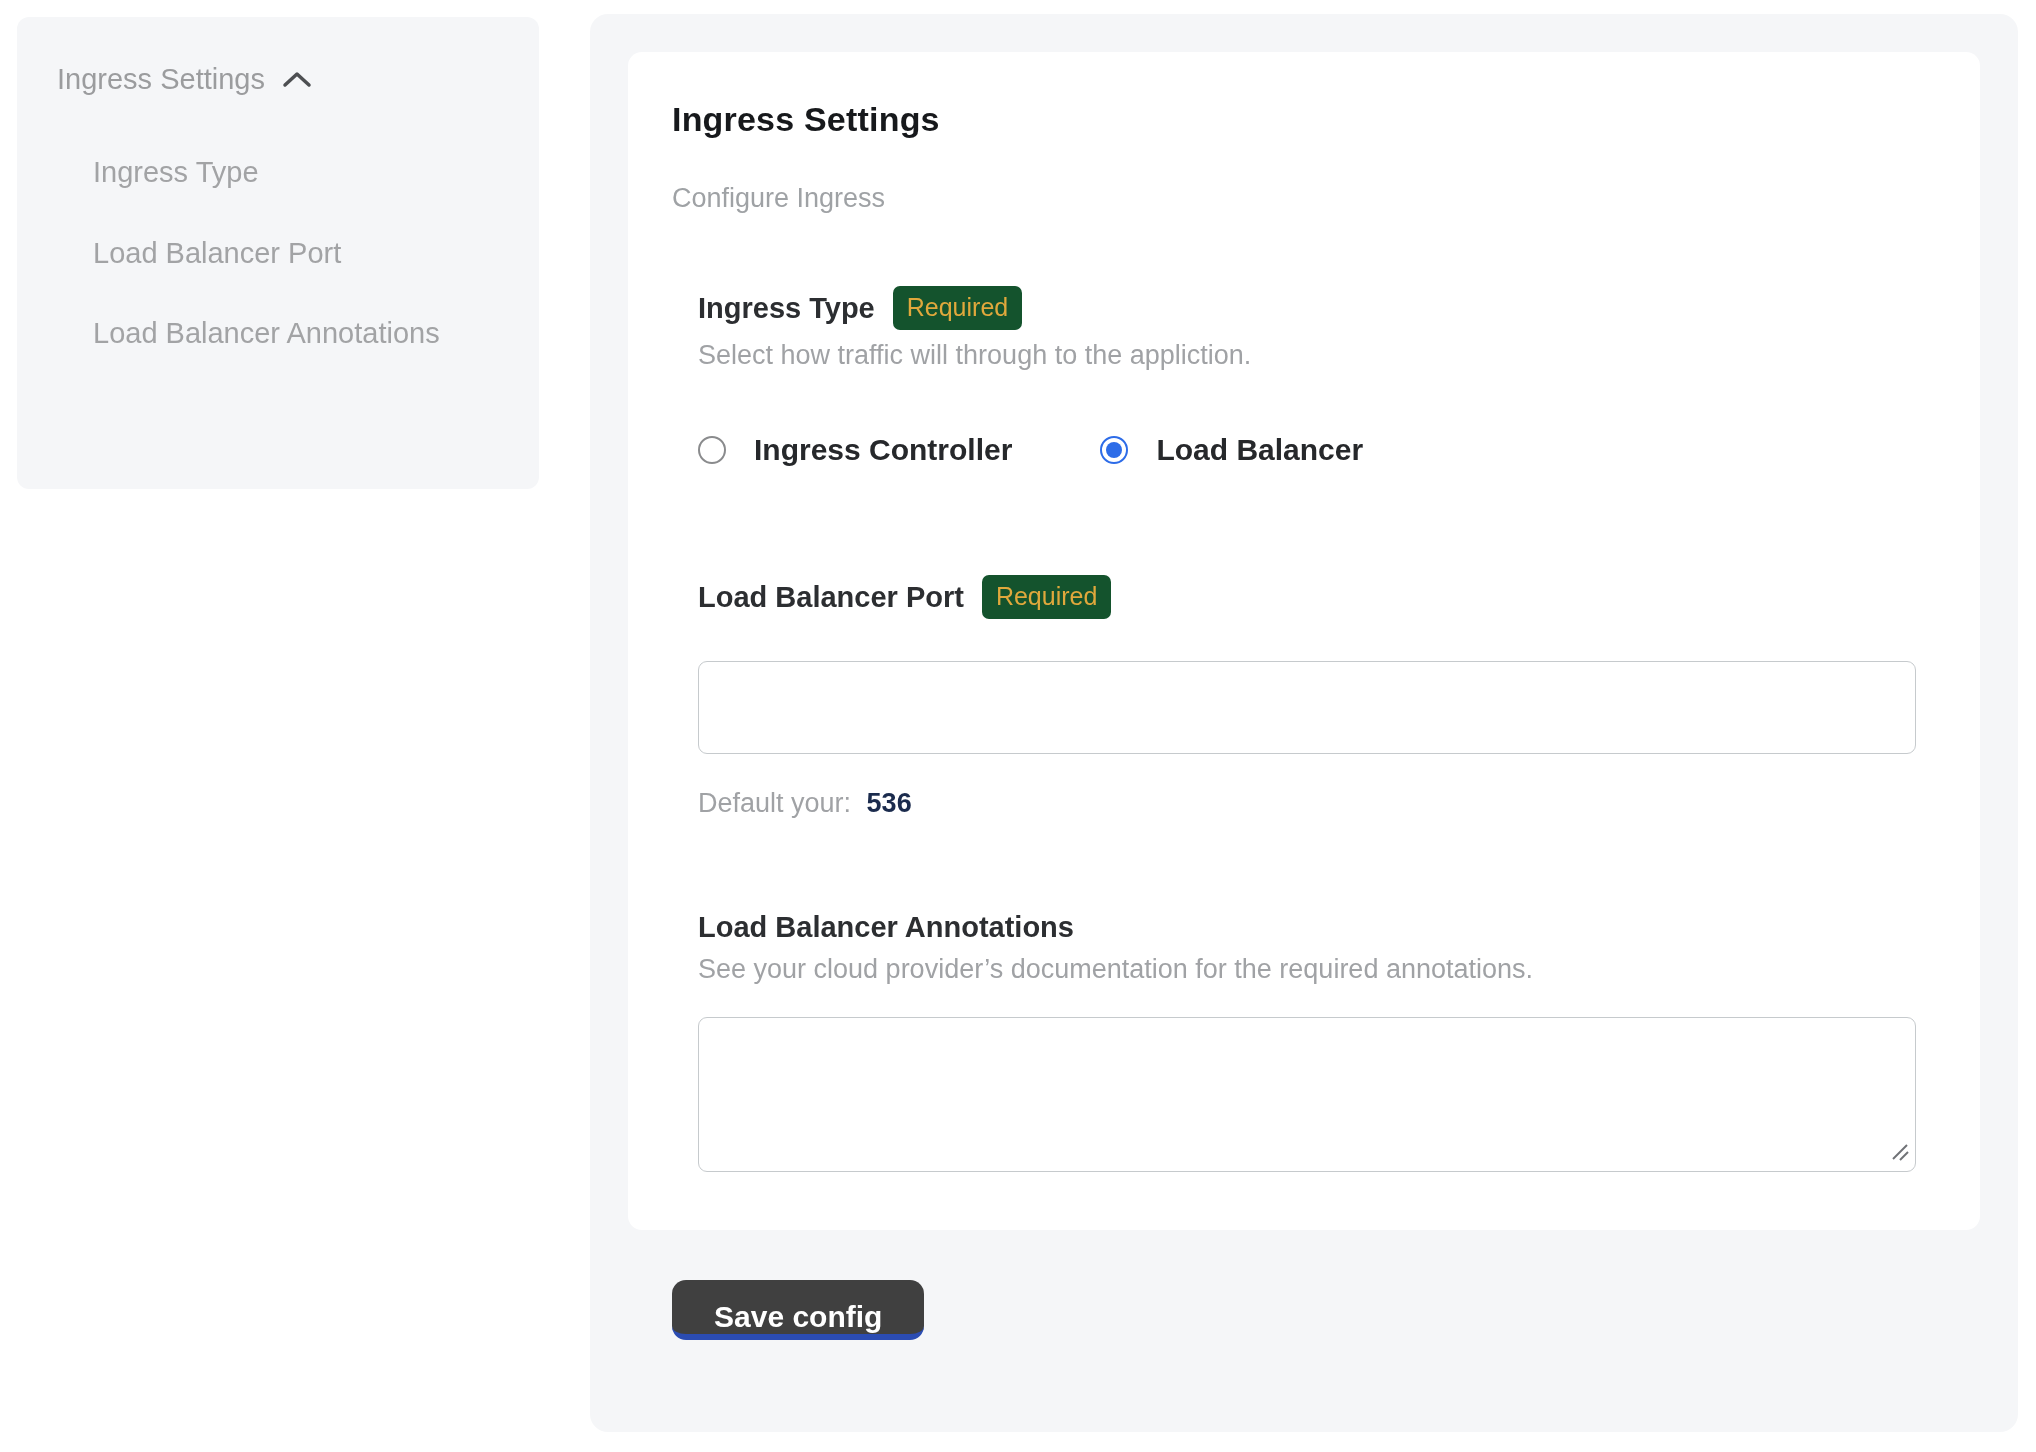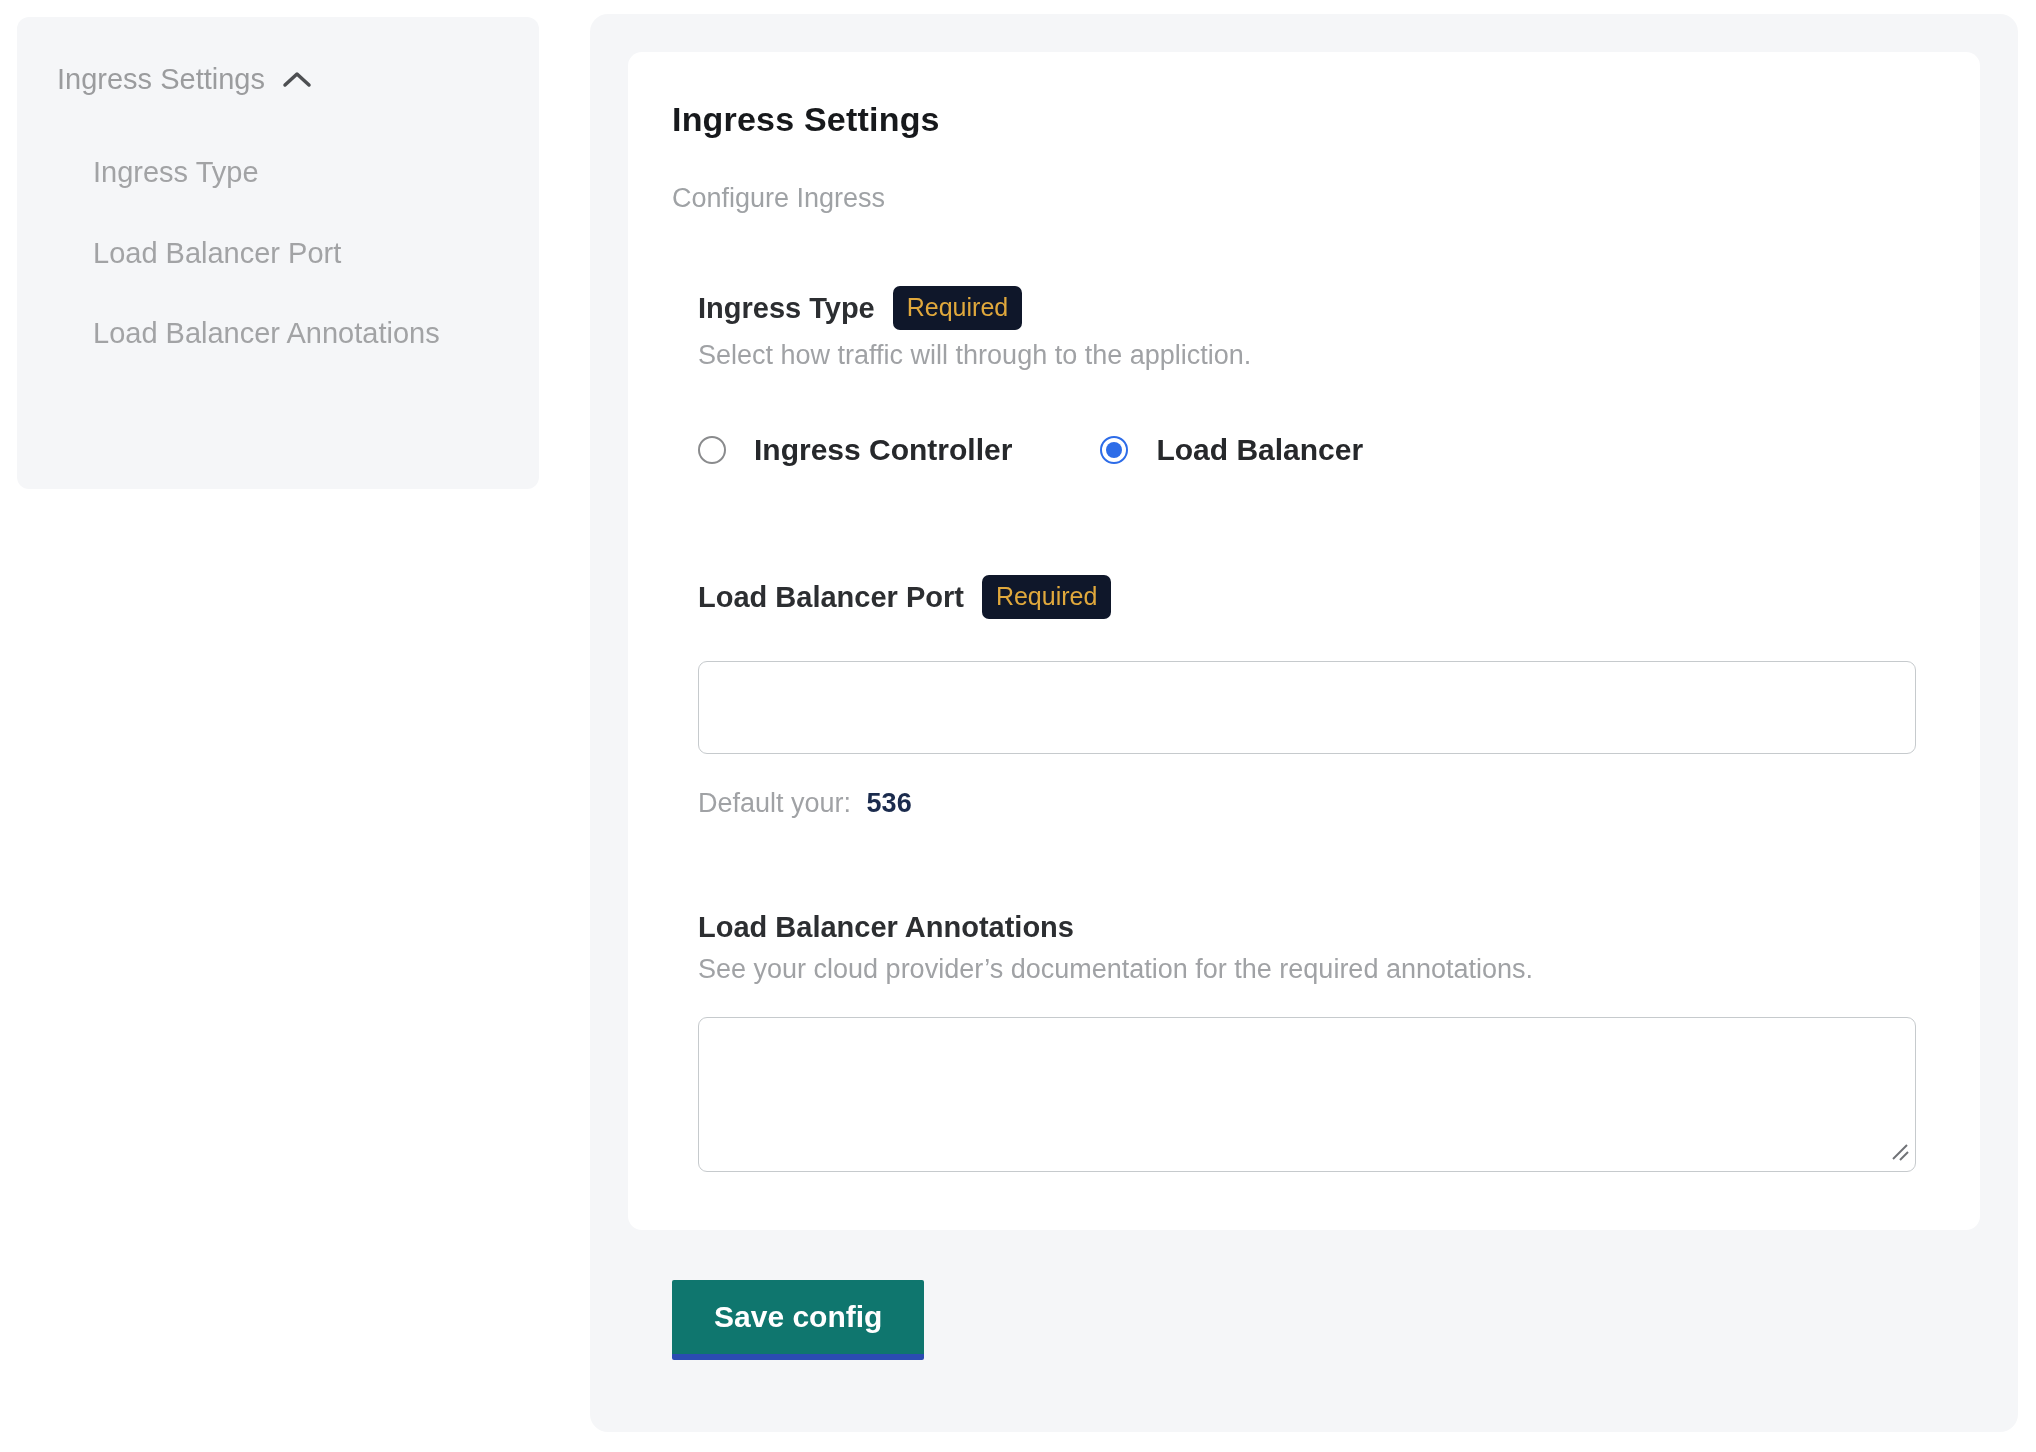--- a/index.html
+++ b/index.html
@@ -72,21 +72,21 @@
   .fg-2 { margin-top: 108px; }
   .fg-3 { margin-top: 92px; }
 
   .label-row { display: flex; align-items: center; gap: 18px; }
   .field-label {
     font-size: 29px;
     font-weight: 700;
     color: #2c2e31;
   }
   .badge {
-    background: #0f172a;
+    background: #14532d;
     color: #e0a83c;
     font-size: 25px;
     padding: 7px 14px 8px 14px;
     border-radius: 7px;
   }
   .help {
     margin-top: 10px;
     font-size: 27px;
     color: #a0a2a5;
   }
@@ -171,29 +171,29 @@
   }
   .resize-handle {
     position: absolute;
     right: 5px; bottom: 5px;
     cursor: nwse-resize;
   }
 
   
   .save-button {
     margin: 50px 0 0 44px;
-    background: #0f766e;
+    background: #404040;
     border: none;
     border-bottom: 6px solid #2b4cb2;
-    border-radius: 2px;
+    border-radius: 14px;
     color: #ffffff;
     font-family: "Liberation Sans", "DejaVu Sans", sans-serif;
     font-size: 30px;
     font-weight: 700;
-    padding: 20px 42px 20px 42px;
+    padding: 20px 42px 0 42px;
     cursor: pointer;
   }
 </style>
 </head>
 <body>
 
 <aside class="sidebar">
   <div class="nav-title-row">
     <span>Ingress Settings</span>
     <span style="display:inline-flex;">

